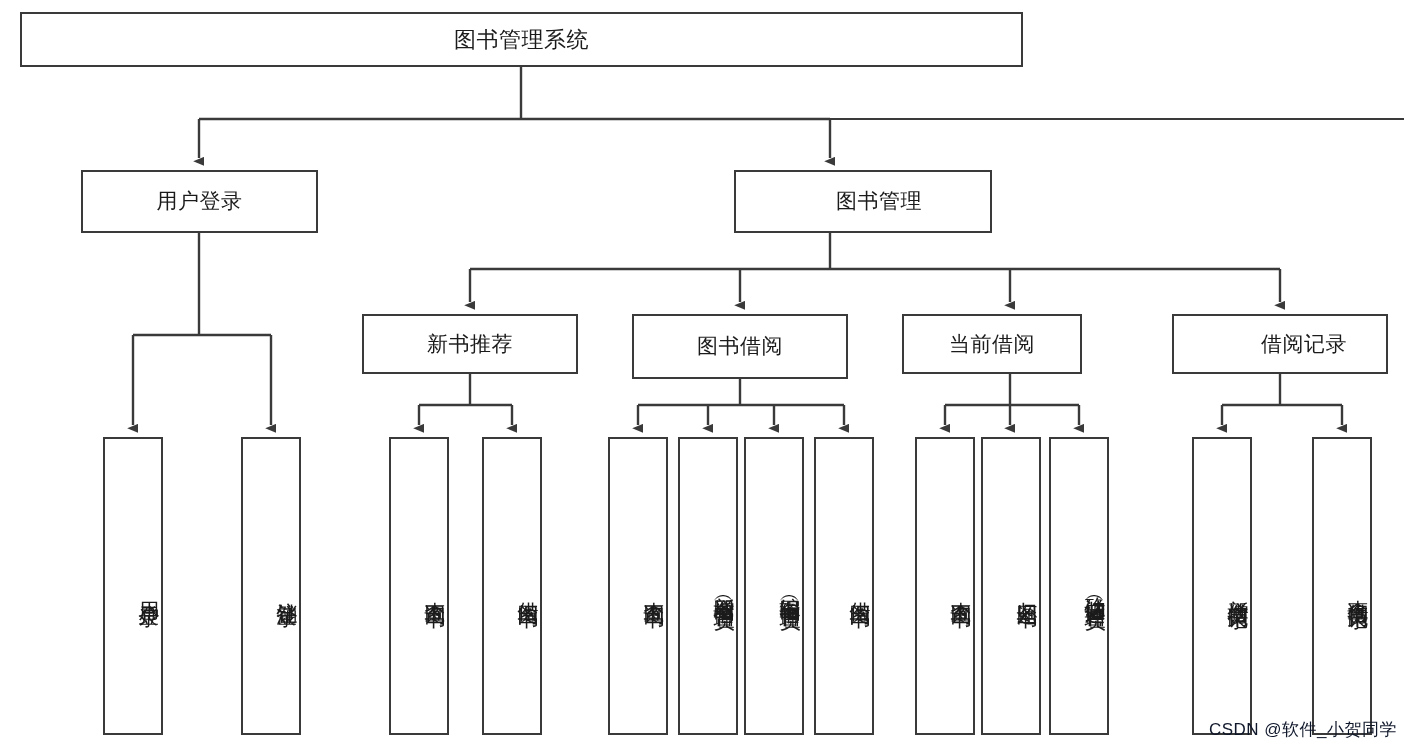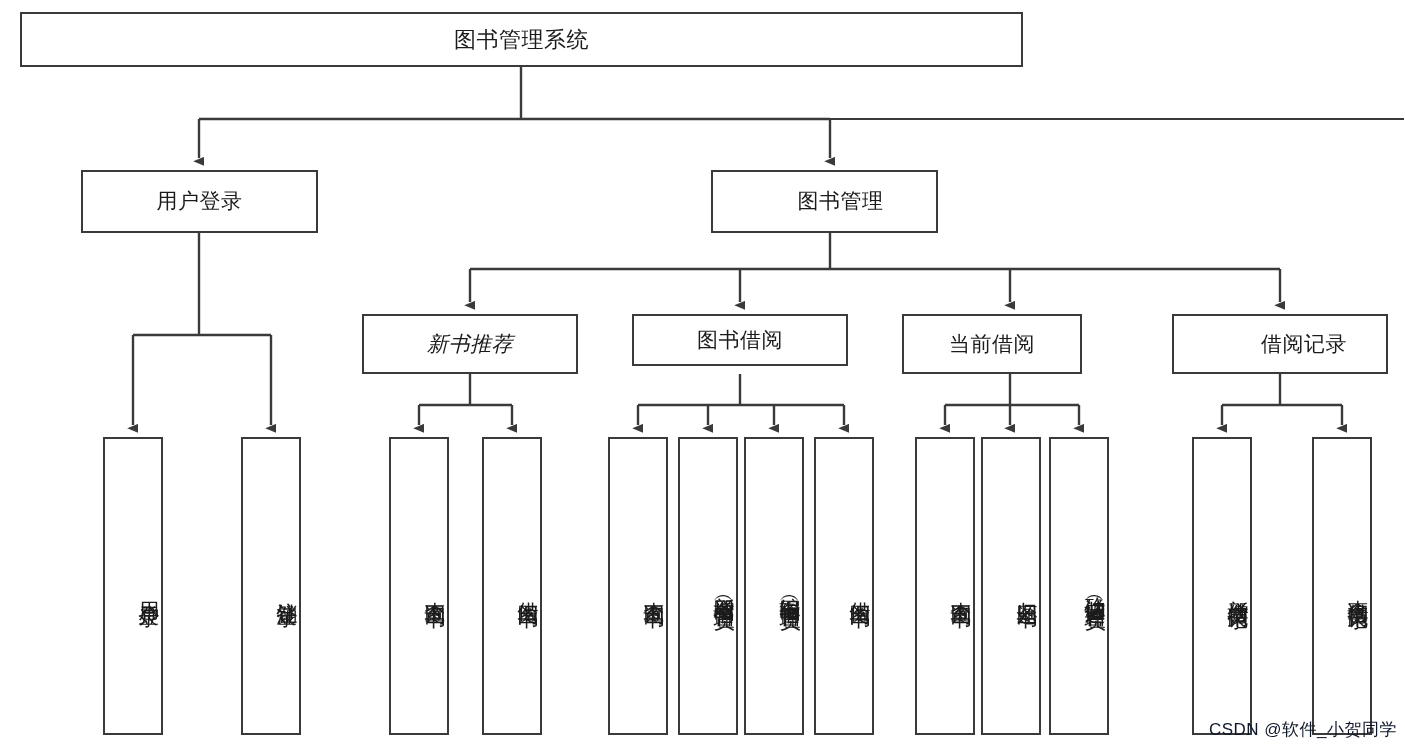--- a/index.html
+++ b/index.html
@@ -127,28 +127,28 @@
     </g>
   </svg>
 
   <div class="node horiz root" style="left:20px; top:12px; width:1003px; height:55px;">
     <span>图书管理系统</span>
   </div>
 
   <div class="node horiz" style="left:81px; top:170px; width:237px; height:63px;">
     <span>用户登录</span>
   </div>
-  <div class="node horiz" style="left:711px; top:170px; width:227px; height:63px;padding-left:32px;">
+  <div class="node horiz" style="left:734px; top:170px; width:258px; height:63px;padding-left:32px;">
     <span>图书管理</span>
   </div>
 
-  <div class="node horiz" style="left:362px; top:314px; width:216px; height:60px;font-style:italic;">
+  <div class="node horiz" style="left:362px; top:314px; width:216px; height:60px;">
     <span>新书推荐</span>
   </div>
-  <div class="node horiz" style="left:632px; top:314px; width:216px; height:52px;">
+  <div class="node horiz" style="left:632px; top:314px; width:216px; height:65px;">
     <span>图书借阅</span>
   </div>
   <div class="node horiz" style="left:902px; top:314px; width:180px; height:60px;">
     <span>当前借阅</span>
   </div>
   <div class="node horiz" style="left:1172px; top:314px; width:216px; height:60px;padding-left:48px;">
     <span>借阅记录</span>
   </div>
 
   <div class="node vert" style="left:103px; top:437px; width:60px; height:298px;">

